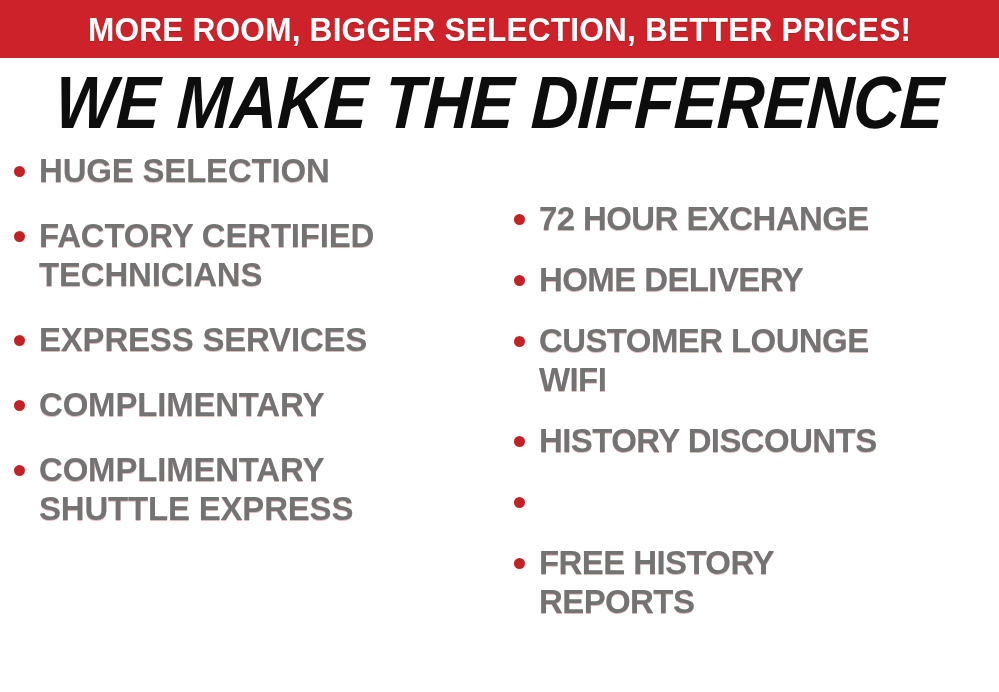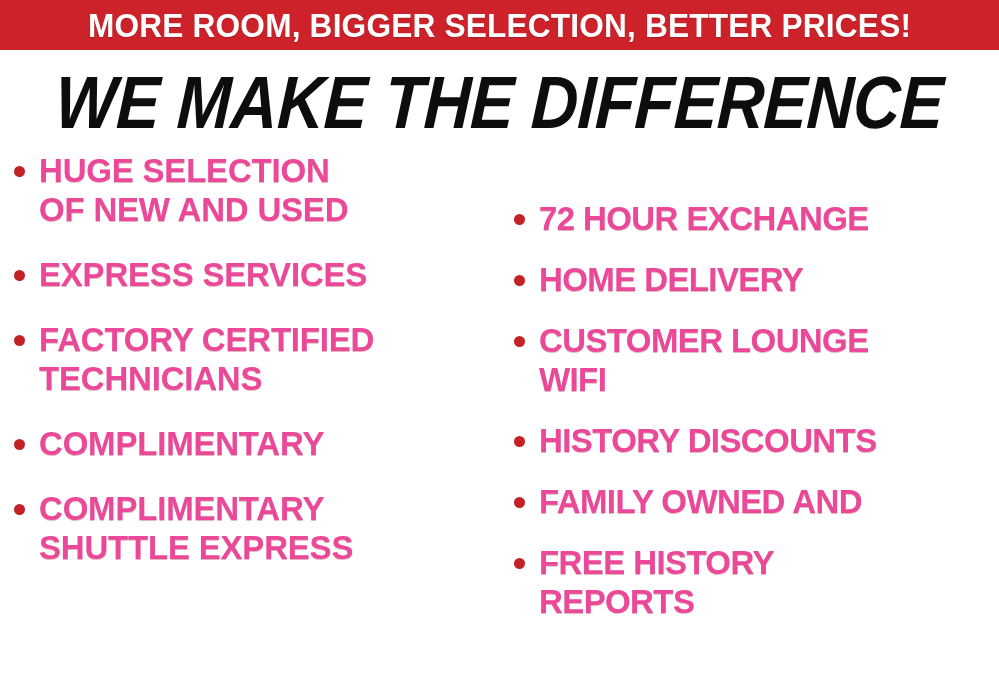--- a/index.html
+++ b/index.html
@@ -15,21 +15,21 @@
     overflow: hidden;
     position: relative;
   }
 
   
   .banner {
     position: absolute;
     left: 0;
     top: 0;
     width: 999px;
-    height: 50px;
+    height: 58px;
     background: #cd2229;
     display: flex;
     align-items: center;
     justify-content: center;
     box-sizing: border-box;
   }
   .banner-text {
     color: #ffffff;
     font-family: "Liberation Sans Narrow", "Liberation Sans", "DejaVu Sans Condensed", sans-serif;
     font-weight: bold;
@@ -92,21 +92,21 @@
   .bullet-dot {
     flex: 0 0 auto;
     width: 11px;
     height: 11px;
     border-radius: 50%;
     background: #c42127;
     margin-top: 14px;
     margin-right: 14px;
   }
   .bullet-text {
-    color: #ec4899;
+    color: #737373;
     font-family: "Liberation Sans", "DejaVu Sans", sans-serif;
     font-weight: bold;
     font-size: 33px;
     line-height: 1.18;
     letter-spacing: -0.2px;
     text-shadow: 0 1px 0 rgba(150,20,25,0.30);
   }
   .column.right .bullet-text { letter-spacing: -0.6px; }
 </style>
 </head>
@@ -119,31 +119,31 @@
 <div class="headline-wrap">
   <div class="headline">WE MAKE THE DIFFERENCE</div>
 </div>
 
 <div class="columns">
 
   <div class="column left">
 
     <div class="bullet-row">
       <span class="bullet-dot"></span>
-      <span class="bullet-text"><span>HUGE SELECTION</span><br><span>OF NEW AND USED</span></span>
+      <span class="bullet-text"><span>HUGE SELECTION</span><br></span>
+    </div>
+
+    <div class="bullet-row">
+      <span class="bullet-dot"></span>
+      <span class="bullet-text"><span>FACTORY CERTIFIED</span><br><span>TECHNICIANS</span></span>
     </div>
 
     <div class="bullet-row">
       <span class="bullet-dot"></span>
       <span class="bullet-text"><span>EXPRESS SERVICES</span></span>
-    </div>
-
-    <div class="bullet-row">
-      <span class="bullet-dot"></span>
-      <span class="bullet-text"><span>FACTORY CERTIFIED</span><br><span>TECHNICIANS</span></span>
     </div>
 
     <div class="bullet-row">
       <span class="bullet-dot"></span>
       <span class="bullet-text"><span>COMPLIMENTARY</span><br></span>
     </div>
 
     <div class="bullet-row">
       <span class="bullet-dot"></span>
       <span class="bullet-text"><span>COMPLIMENTARY</span><br><span>SHUTTLE EXPRESS</span></span>
@@ -168,21 +168,21 @@
       <span class="bullet-text"><span>CUSTOMER LOUNGE</span><br><span>WIFI</span></span>
     </div>
 
     <div class="bullet-row">
       <span class="bullet-dot"></span>
       <span class="bullet-text"><span>HISTORY DISCOUNTS</span></span>
     </div>
 
     <div class="bullet-row">
       <span class="bullet-dot"></span>
-      <span class="bullet-text"><span>FAMILY OWNED AND</span><br></span>
+      <span class="bullet-text"><br></span>
     </div>
 
     <div class="bullet-row">
       <span class="bullet-dot"></span>
       <span class="bullet-text"><span>FREE HISTORY</span><br><span>REPORTS</span></span>
     </div>
 
   </div>
 </div>
 

